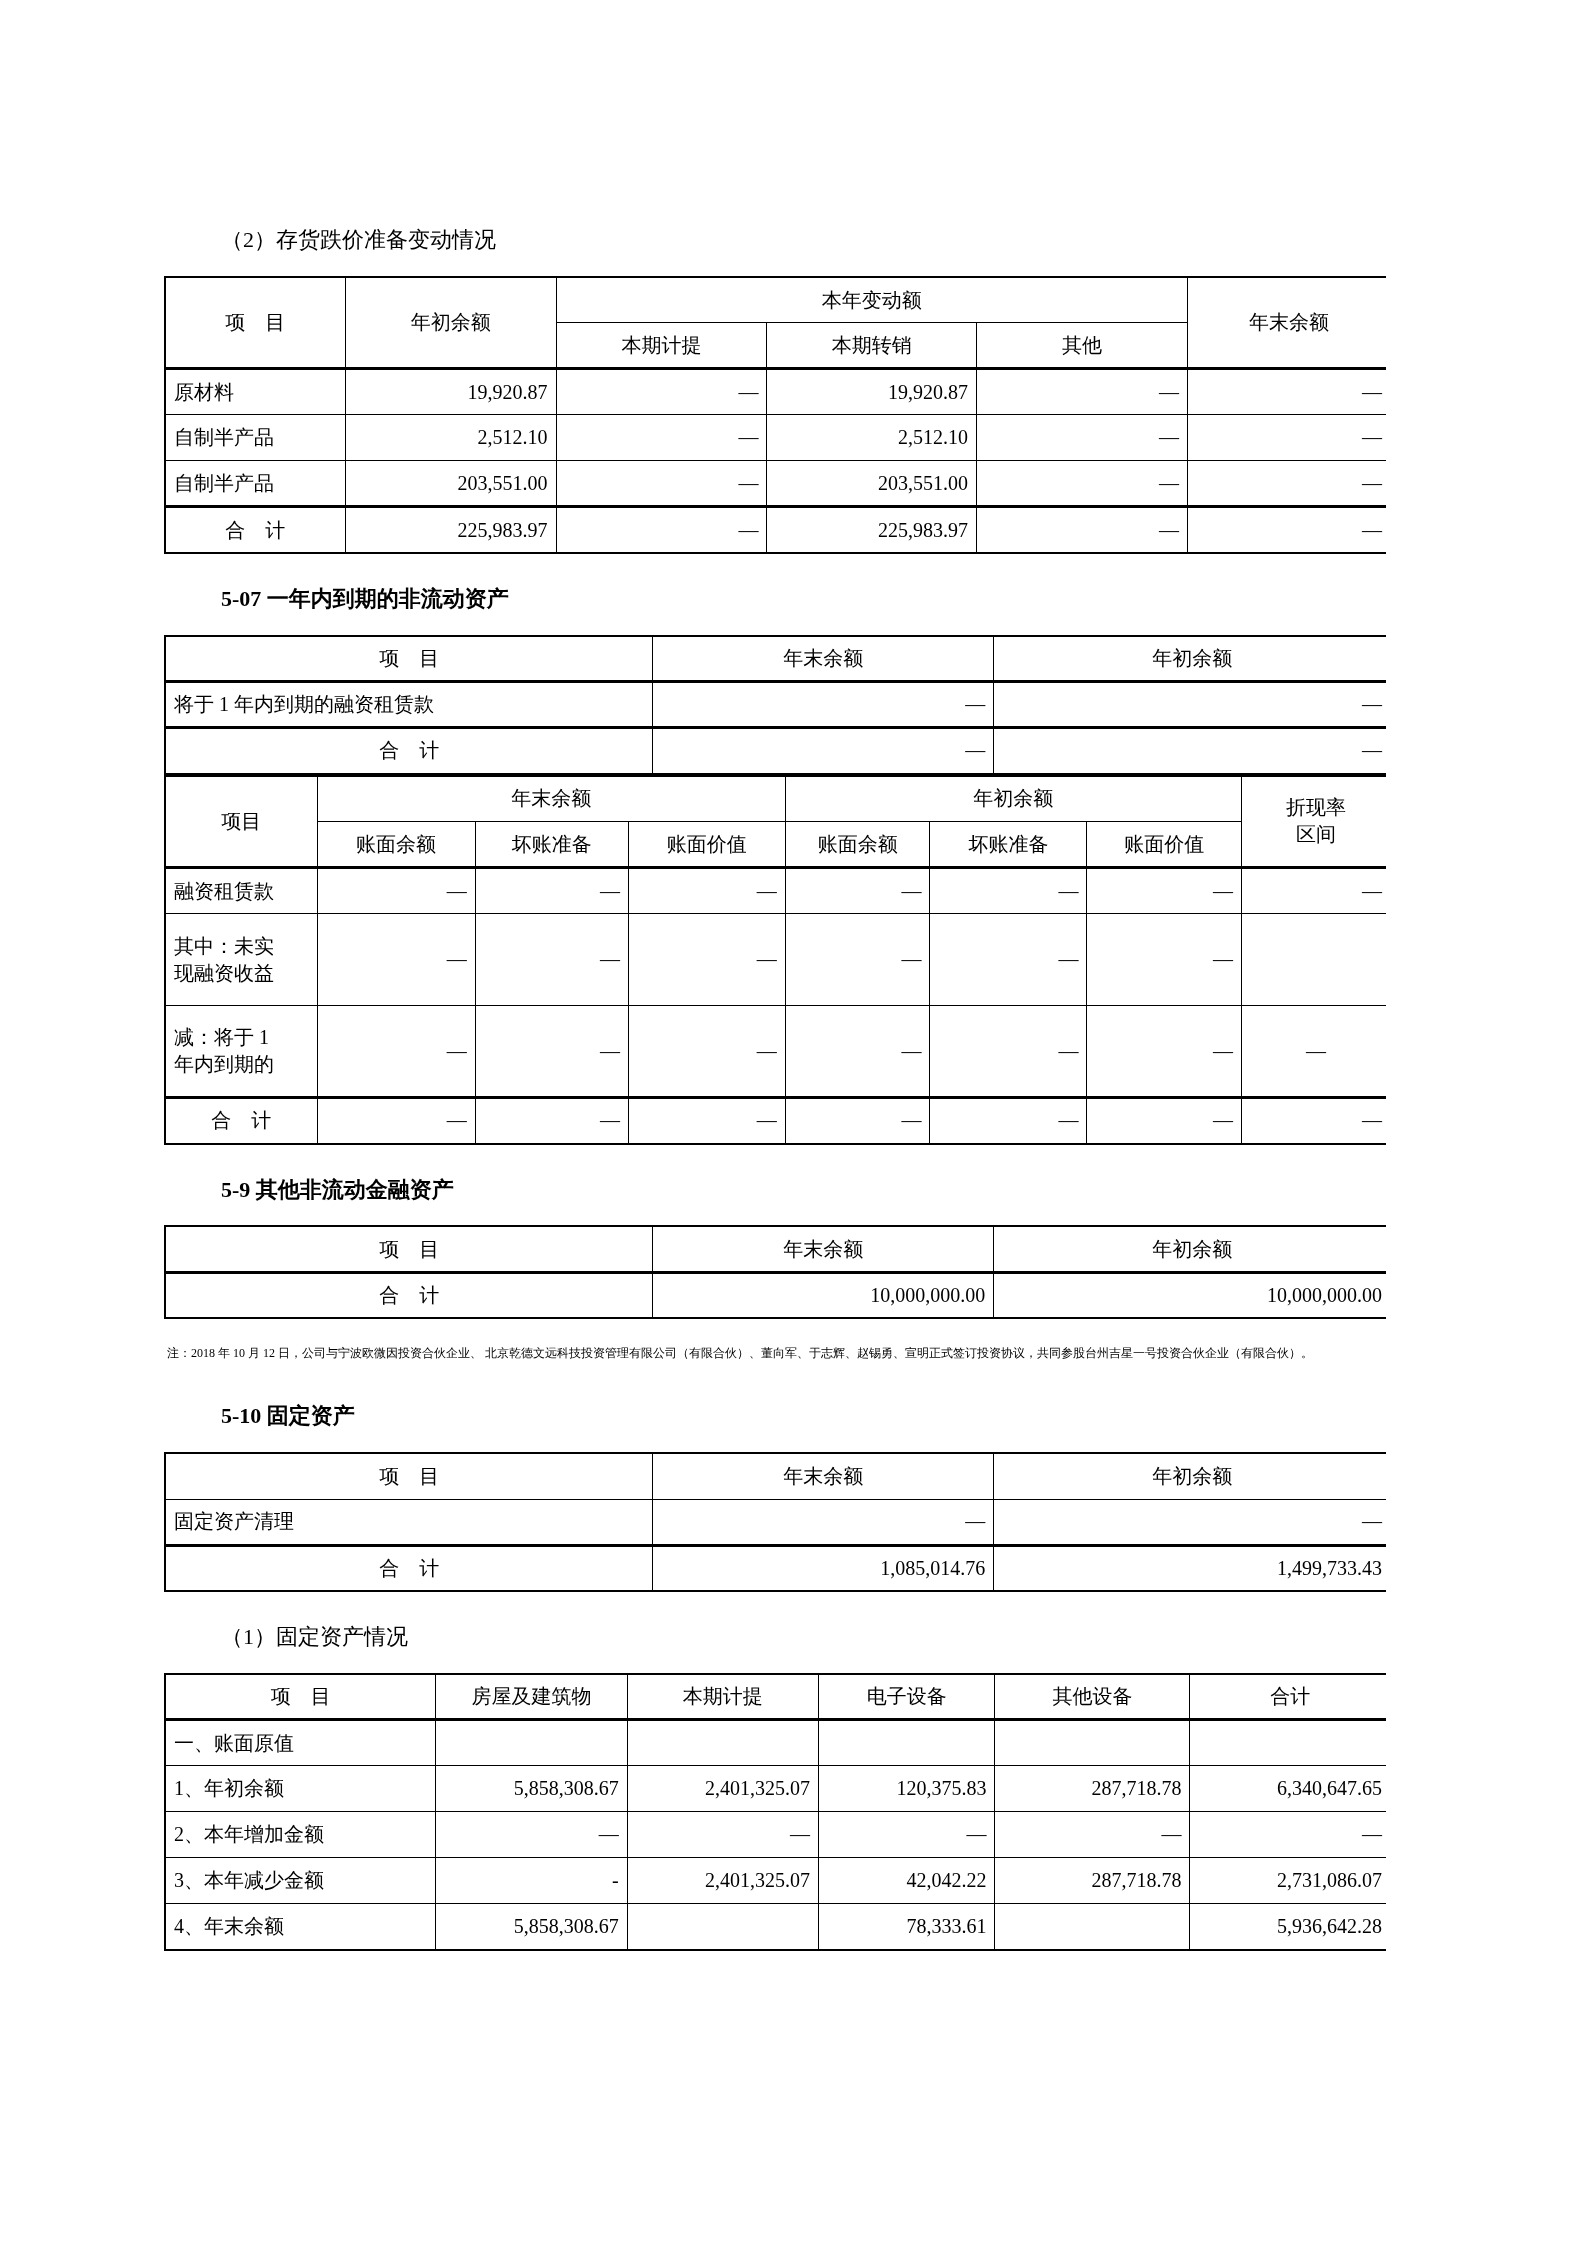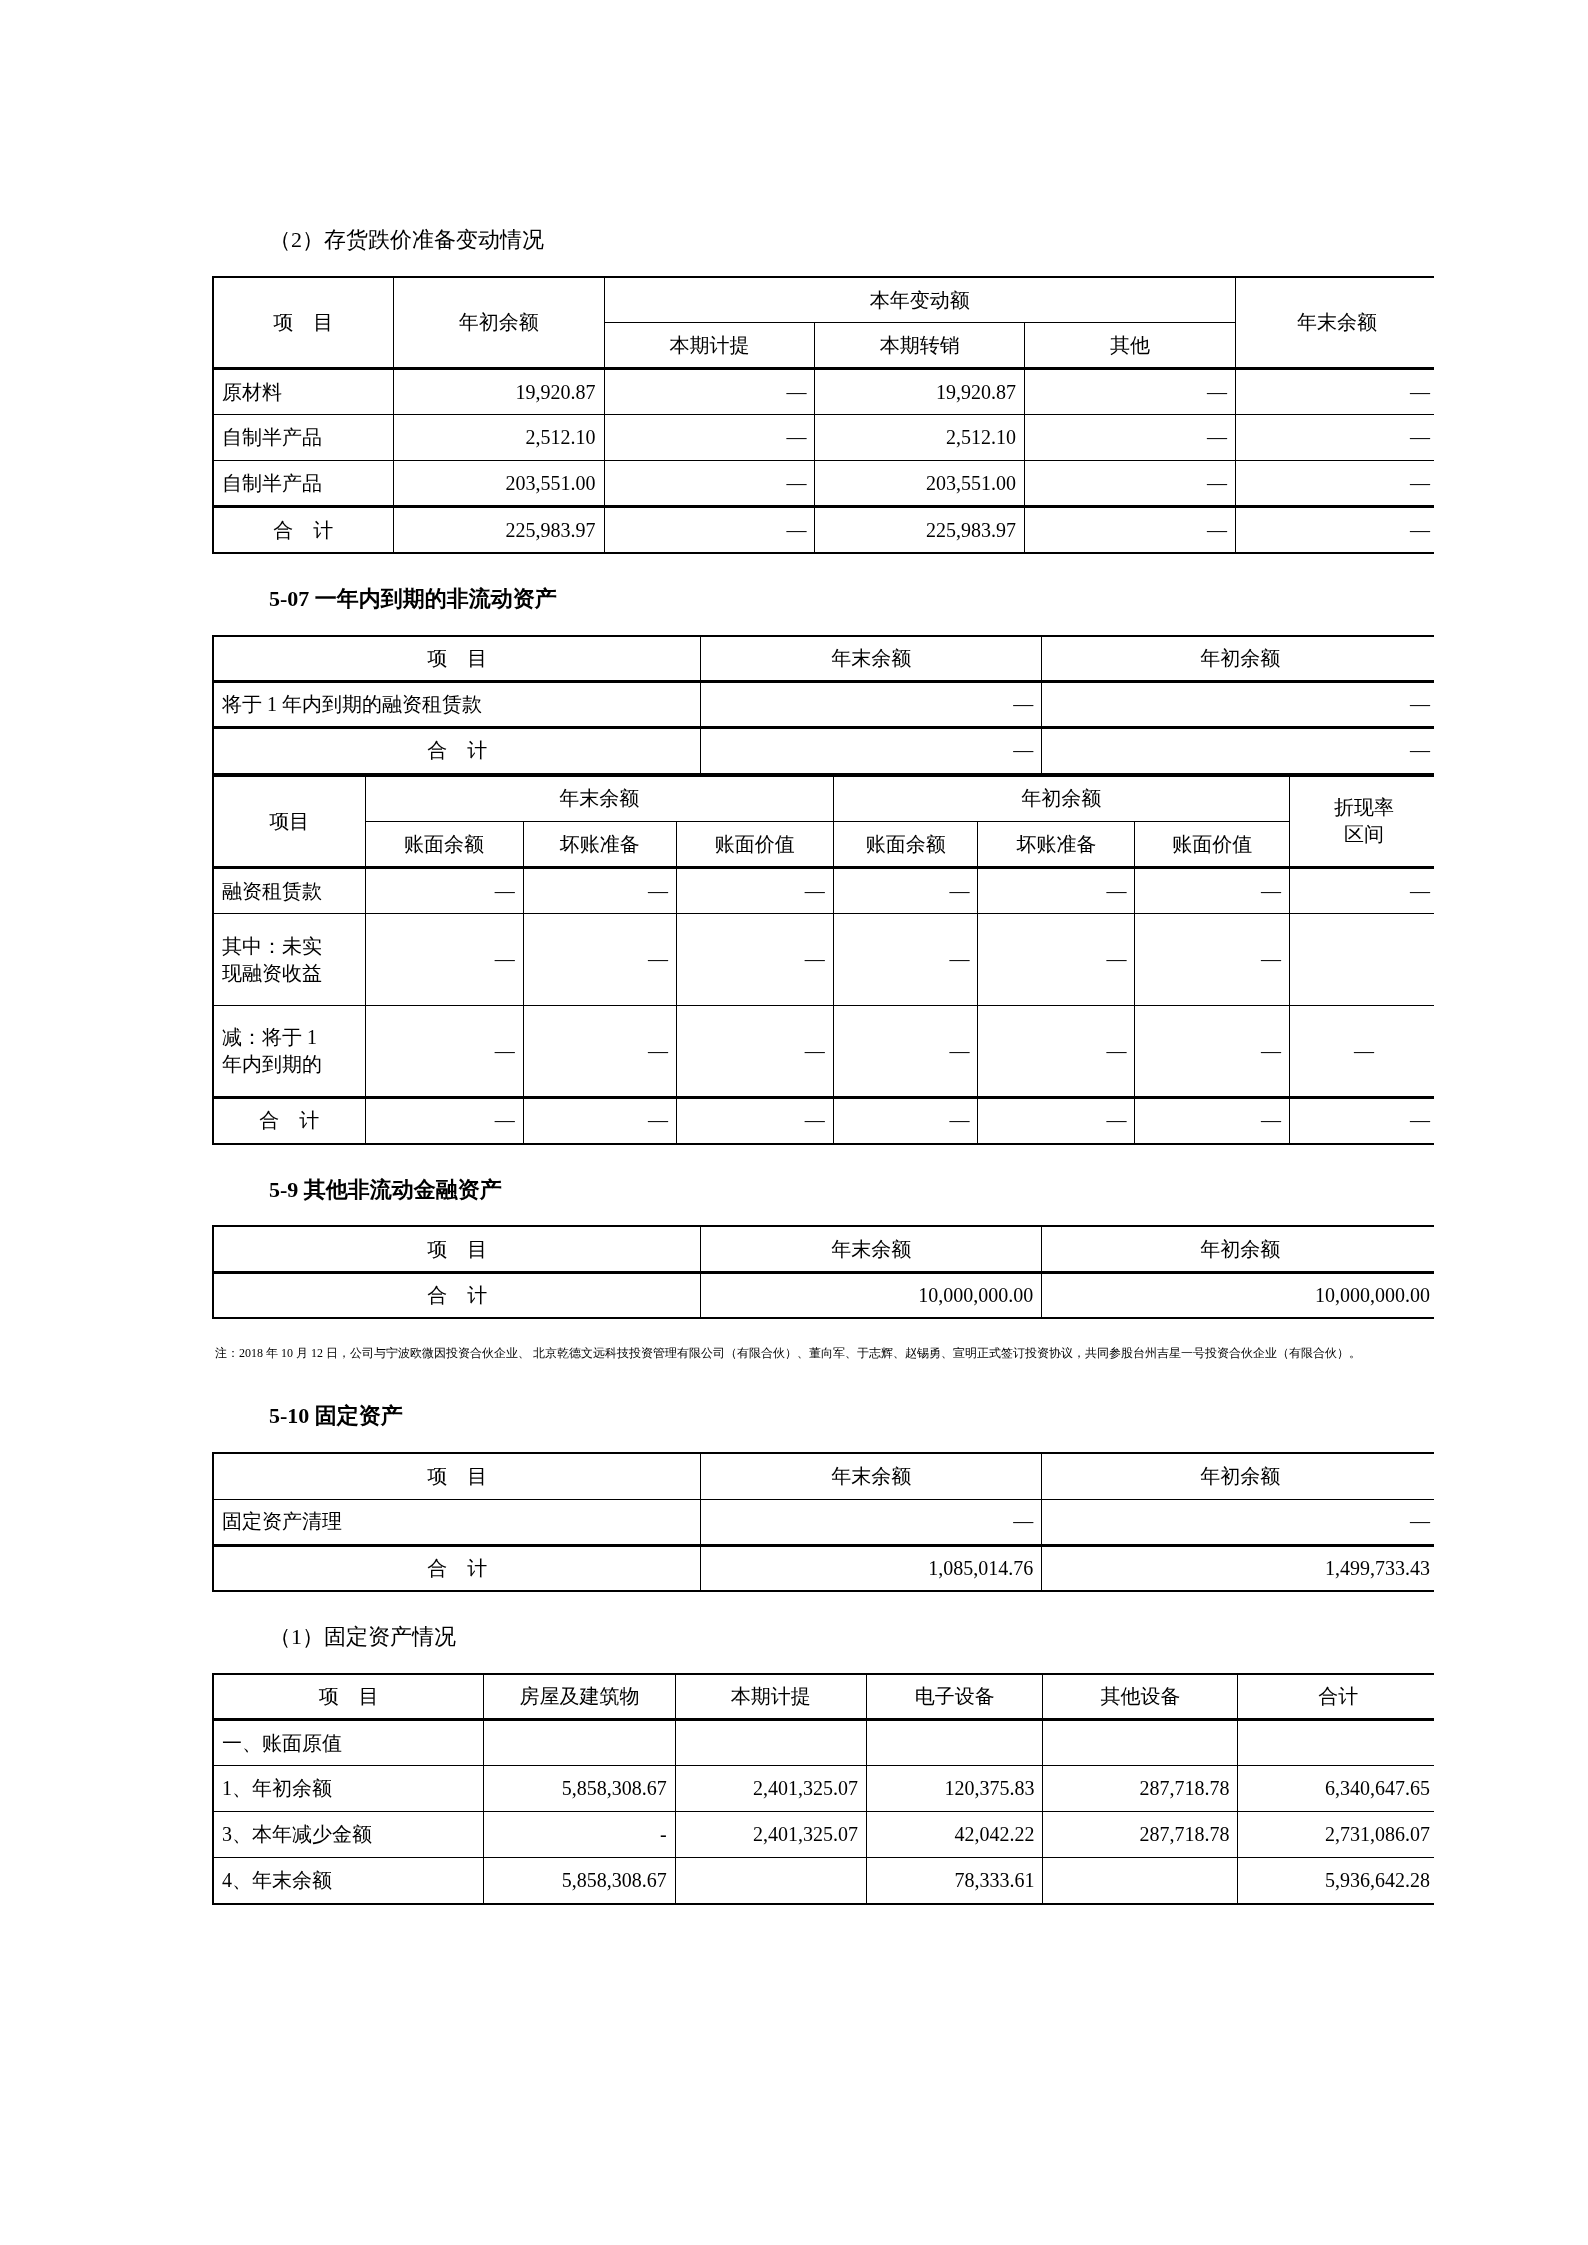--- a/index.html
+++ b/index.html
@@ -6,21 +6,20 @@
   .page {
     position: relative;
     width: 1386px;
     height: 2245px;
     background: #ffffff;
     color: #000000;
     font-family: "Liberation Serif", "DejaVu Serif", serif;
     box-sizing: border-box;
     padding: 225px 96px 0 103px;
     overflow: hidden;
-    margin-left: 48px;
   }
   .h {
     font-size: 22px;
     font-weight: normal;
     line-height: 1.4;
     margin: 30px 0 20px 118px;
   }
   .h.bold { font-weight: bold; }
   .h.first { margin-top: 0; }
   table.tbl {
@@ -316,20 +315,28 @@
       </tr>
       <tr>
         <td class="lbl">1、年初余额</td>
         <td class="num">5,858,308.67</td>
         <td class="num">2,401,325.07</td>
         <td class="num">120,375.83</td>
         <td class="num">287,718.78</td>
         <td class="num">6,340,647.65</td>
       </tr>
       <tr>
+        <td class="lbl">2、本年增加金额</td>
+        <td class="num">—</td>
+        <td class="num">—</td>
+        <td class="num">—</td>
+        <td class="num">—</td>
+        <td class="num">—</td>
+      </tr>
+      <tr>
         <td class="lbl">3、本年减少金额</td>
         <td class="num">-</td>
         <td class="num">2,401,325.07</td>
         <td class="num">42,042.22</td>
         <td class="num">287,718.78</td>
         <td class="num">2,731,086.07</td>
       </tr>
       <tr>
         <td class="lbl">4、年末余额</td>
         <td class="num">5,858,308.67</td>

